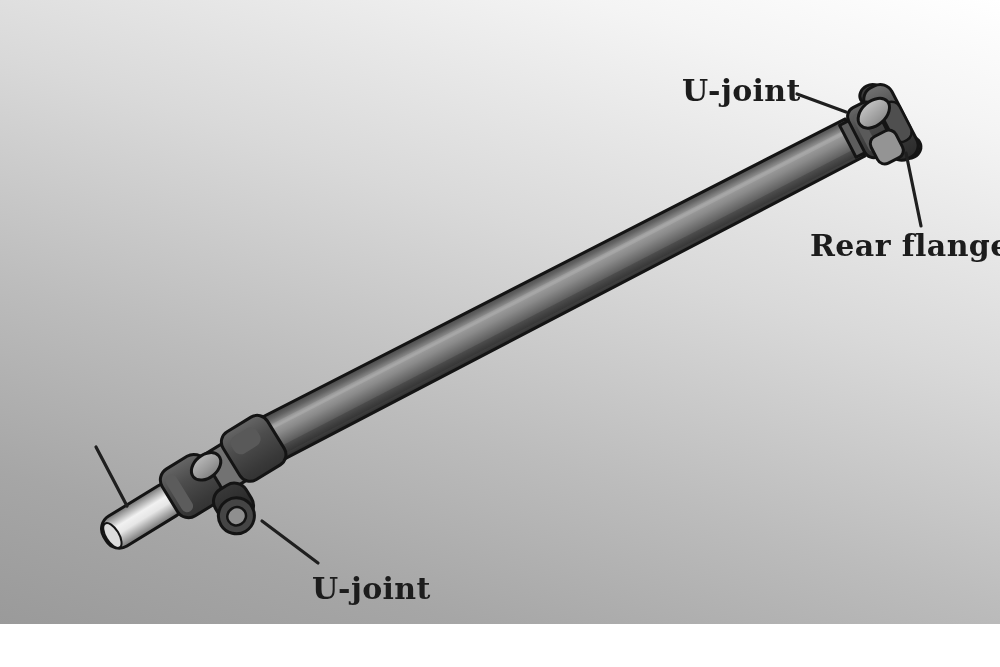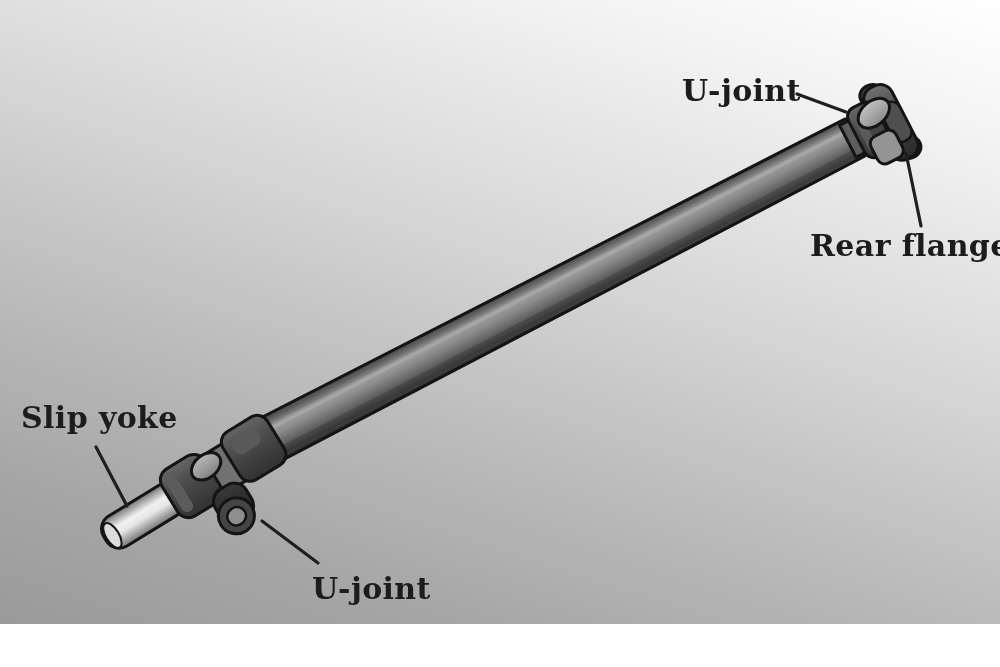--- a/index.html
+++ b/index.html
@@ -113,15 +113,14 @@
     <g stroke="#1f1f1f" stroke-width="3.2" stroke-linecap="round">
       <line x1="797" y1="94" x2="846" y2="112"></line>
       <line x1="906" y1="153" x2="921" y2="226"></line>
       <line x1="96" y1="447" x2="127" y2="506"></line>
       <line x1="262" y1="521" x2="318" y2="563"></line>
     </g>
   </svg>
 
   <div class="label lbl-ujoint-top">U-joint</div>
   <div class="label lbl-rear-flange">Rear flange</div>
-  <div class="label lbl-slip-yoke">Slip yoke</div>
   <div class="label lbl-ujoint-bottom">U-joint</div>
 </div>
 
 </body></html>

